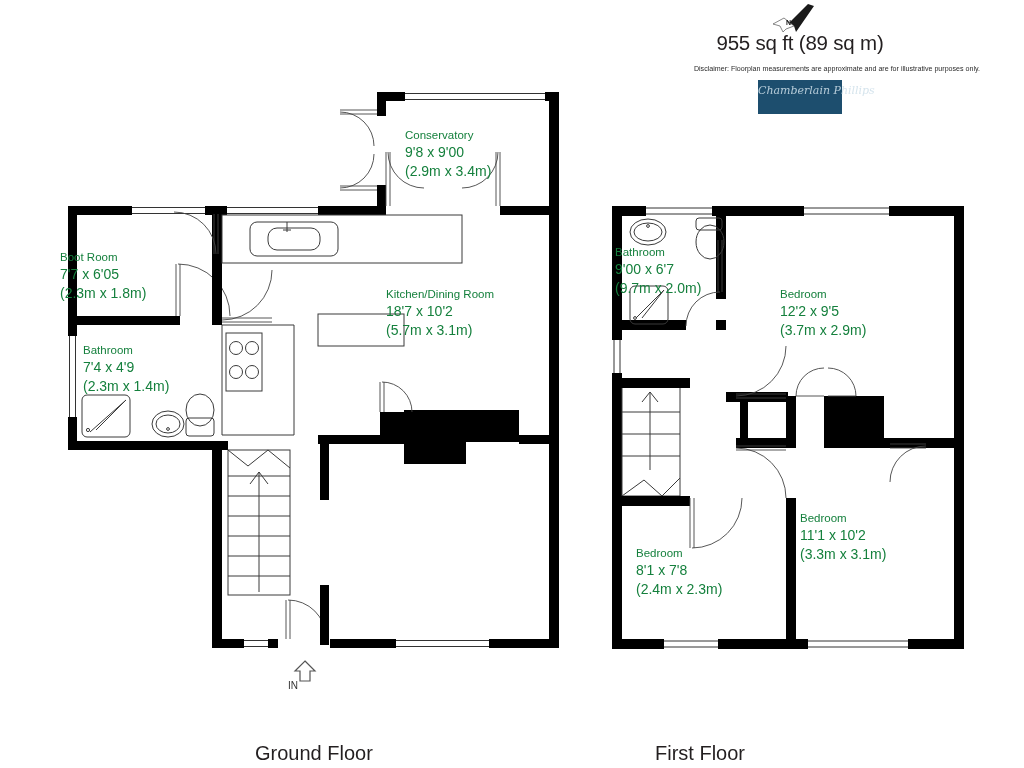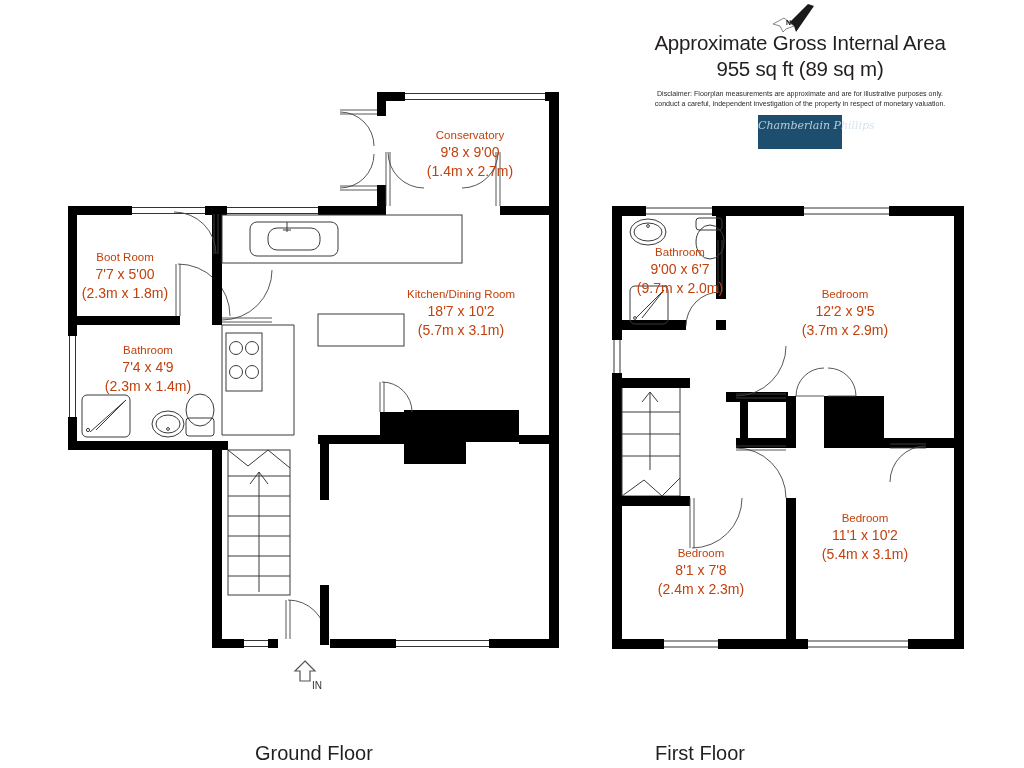--- a/index.html
+++ b/index.html
@@ -32,20 +32,21 @@
     font-size: 20.5px;
     letter-spacing: -0.2px;
     color: #231f20;
     line-height: 1.25;
   }
   #disclaimer {
     margin-top: 8px;
     font-size: 7.1px;
     line-height: 1.42;
     color: #2a2a2a;
+    text-align: right;
   }
   #logo-box {
     margin: 6px auto 0 auto;
     width: 84px; height: 34px;
     background: #1d4e6e;
     position: relative;
   }
   #logo-sig {
     position: absolute; left: 0; top: 4px; width: 100%;
     text-align: center;
@@ -63,55 +64,53 @@
   
   .floor-caption {
     font-size: 20px;
     color: #231f20;
     text-align: left;
   }
   #ground-floor-caption { left: 255px; top: 742px; width: 265px; }
   #first-floor-caption  { left: 655px; top: 742px; width: 265px; }
 
   
-  #in-marker { left: 288px; top: 660px; width: 34px; text-align: right; }
+  #in-marker { left: 288px; top: 660px; width: 34px; text-align: left; }
   #in-label { font-size: 10px; color: #333; margin-top: -2px; }
 
   
   .plan { position: absolute; }
   .plan svg { display: block; }
 
   
   .room-label {
     position: absolute;
-    text-align: center;
+    text-align: left;
     line-height: 1.32;
-    color: #c2410c;
+    color: #15803d;
     white-space: nowrap;
   }
   .room-name { font-size: 11.5px; }
   .room-dim  { font-size: 14px; }
 </style>
 </head>
 <body>
 
 <div class="abs" id="north-arrow">
   <svg width="48" height="32" viewBox="0 0 48 32">
     <polygon points="40,2 20,22 26,24 28,30 46,4" fill="#1a1a1a"></polygon>
     <polygon points="16,16 26,24 18,27 15,30 12,24 5,22" fill="#ffffff" stroke="#555" stroke-width="0.7"></polygon>
     <text x="18" y="23" font-family="Liberation Sans, sans-serif" font-size="7" font-weight="bold" fill="#111">N</text>
   </svg>
 </div>
 
 <div class="abs" id="header-block">
-  <div id="gia-title">Approximate Gross Internal Area</div>
   <div id="gia-area">955 sq ft (89 sq m)</div>
   <div id="disclaimer">
     <div>Disclaimer: Floorplan measurements are approximate and are for illustrative purposes only.</div>
-    <div>conduct a careful, independent investigation of the property in respect of monetary valuation.</div>
   </div>
   <div id="logo-box">
     <div id="logo-sig">Chamberlain Phillips</div>
   </div>
 </div>
 
 <div class="plan" id="ground-plan" style="left:0px; top:0px;">
   <svg width="620" height="700" viewBox="0 0 620 700">
     <g>
 
@@ -271,26 +270,26 @@
       </g>
 
       <rect x="320" y="435" width="9" height="65" fill="#000"></rect>
       <rect x="320" y="585" width="9" height="60" fill="#000"></rect>
     </g>
   </svg>
 
   <div class="room-label" style="left:405px; top:128px; width:130px;">
     <div class="room-name">Conservatory</div>
     <div class="room-dim">9'8 x 9'00</div>
-    <div class="room-dim">(1.4m x 2.7m)</div>
+    <div class="room-dim">(2.9m x 3.4m)</div>
   </div>
 
   <div class="room-label" style="left:60px; top:250px; width:130px;">
     <div class="room-name">Boot Room</div>
-    <div class="room-dim">7'7 x 5'00</div>
+    <div class="room-dim">7'7 x 6'05</div>
     <div class="room-dim">(2.3m x 1.8m)</div>
   </div>
 
   <div class="room-label" style="left:83px; top:343px; width:130px;">
     <div class="room-name">Bathroom</div>
     <div class="room-dim">7'4 x 4'9</div>
     <div class="room-dim">(2.3m x 1.4m)</div>
   </div>
 
   <div class="room-label" style="left:386px; top:287px; width:150px;">
@@ -429,21 +428,21 @@
 
   <div class="room-label" style="left:180px; top:287px; width:130px;">
     <div class="room-name">Bedroom</div>
     <div class="room-dim">12'2 x 9'5</div>
     <div class="room-dim">(3.7m x 2.9m)</div>
   </div>
 
   <div class="room-label" style="left:200px; top:511px; width:130px;">
     <div class="room-name">Bedroom</div>
     <div class="room-dim">11'1 x 10'2</div>
-    <div class="room-dim">(5.4m x 3.1m)</div>
+    <div class="room-dim">(3.3m x 3.1m)</div>
   </div>
 
   <div class="room-label" style="left:36px; top:546px; width:130px;">
     <div class="room-name">Bedroom</div>
     <div class="room-dim">8'1 x 7'8</div>
     <div class="room-dim">(2.4m x 2.3m)</div>
   </div>
 </div>
 
 <div class="abs" id="in-marker">

